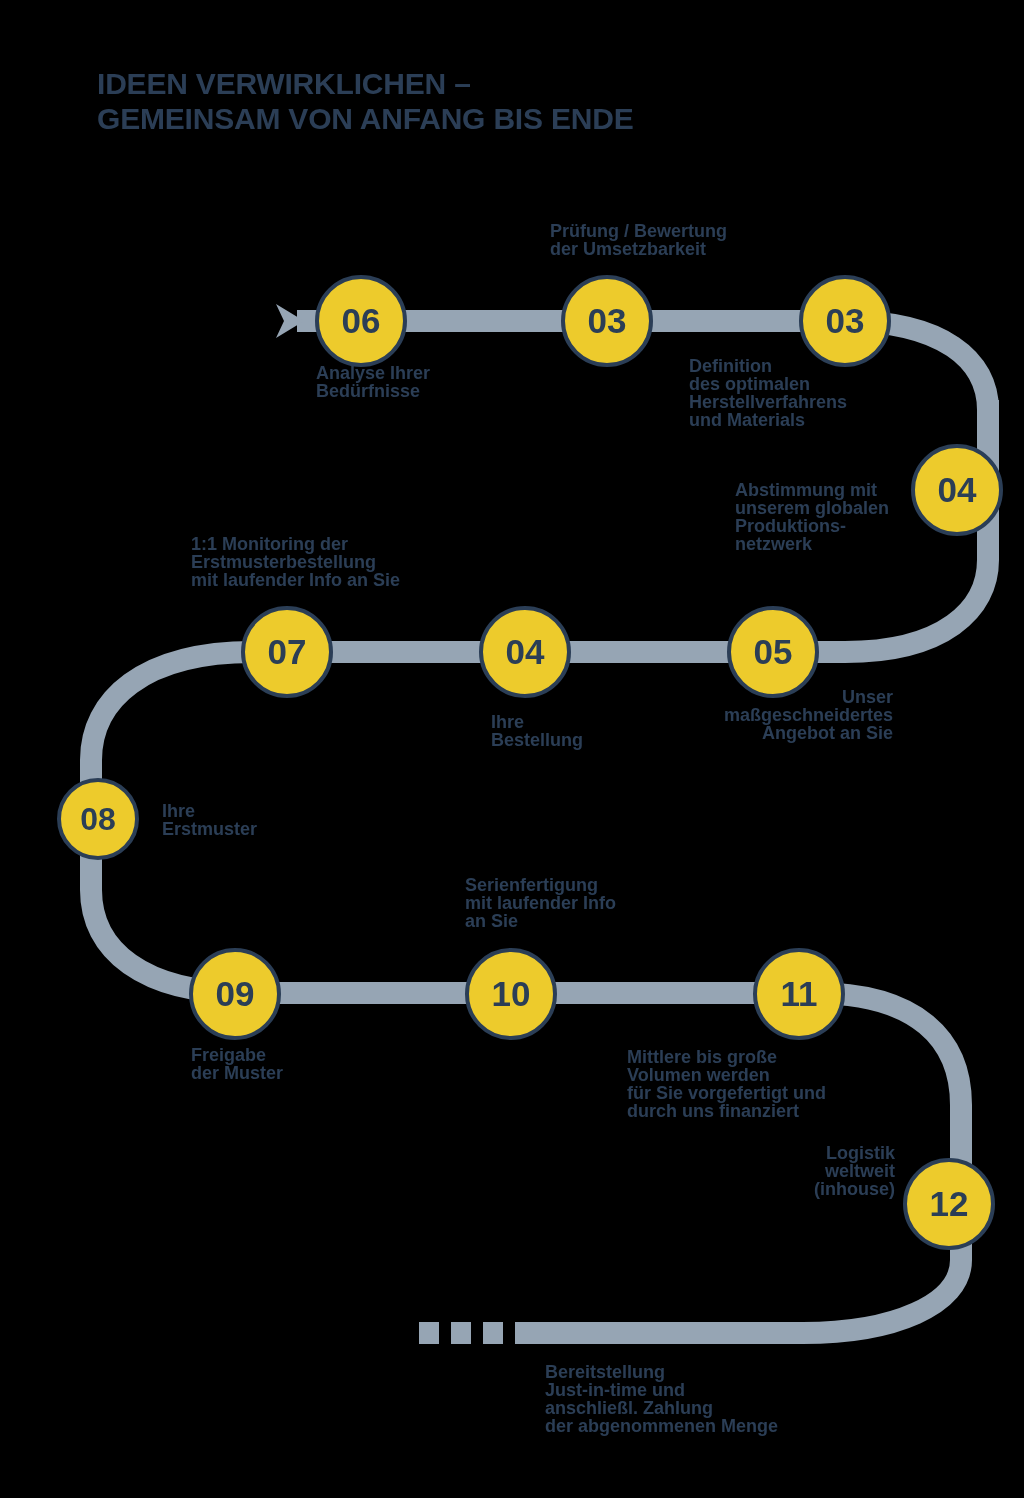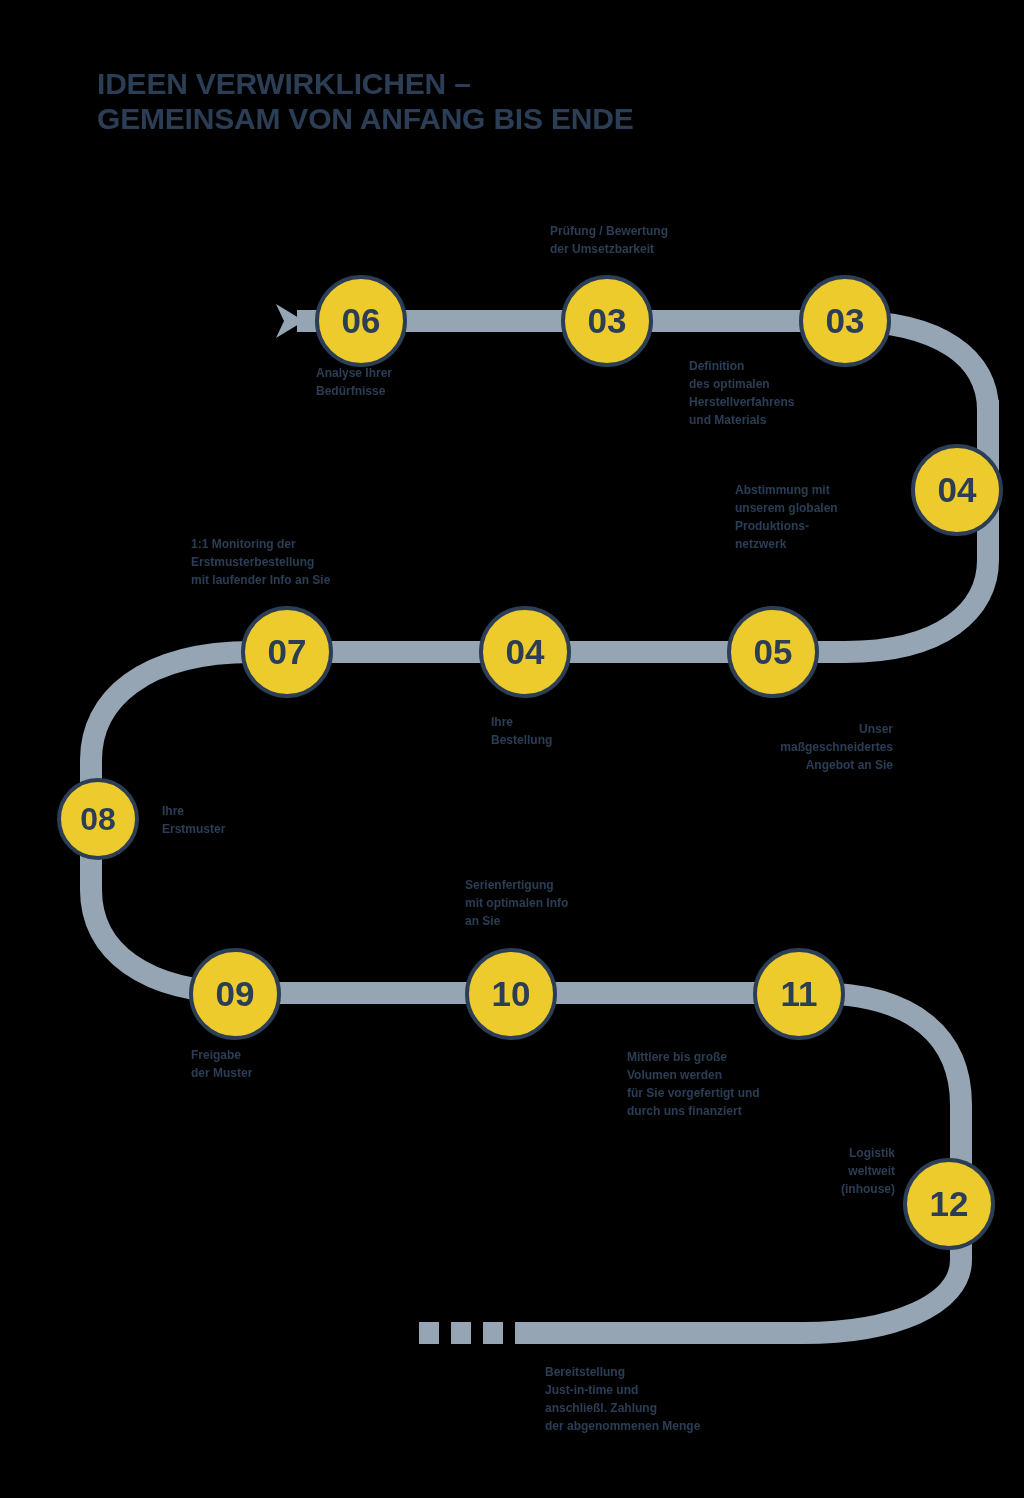--- a/index.html
+++ b/index.html
@@ -58,21 +58,21 @@
     font-weight: 700;
     font-size: 34px;
     letter-spacing: 0px;
   }
   .step-node.big { width: 92px; height: 92px; font-size: 35px; }
   .step-node.sm  { width: 82px; height: 82px; font-size: 32px; }
   
   .step-caption {
     position: absolute;
     color: #2b3e56;
-    font-size: 12px;
+    font-size: 18px;
     font-weight: 700;
     line-height: 18px;
     white-space: pre-line;
   }
   .step-caption.right-align { text-align: right; }
 </style>
 </head>
 <body>
 
 <div id="stage">
@@ -130,39 +130,39 @@
   <div class="step-caption" style="left:676px; top:357px; width:215px;">Definition
 des optimalen
 Herstellverfahrens
 und Materials</div>
 
   <div class="step-caption" style="left:722px; top:481px; width:175px;">Abstimmung mit
 unserem globalen
 Produktions-
 netzwerk</div>
 
-  <div class="step-caption right-align" style="left:650px; top:720px; width:230px;">Unser
+  <div class="step-caption right-align" style="left:650px; top:688px; width:230px;">Unser
 maßgeschneidertes
 Angebot an Sie</div>
 
   <div class="step-caption" style="left:478px; top:713px; width:180px;">Ihre
 Bestellung</div>
 
   <div class="step-caption" style="left:178px; top:535px; width:260px;">1:1 Monitoring der
 Erstmusterbestellung
 mit laufender Info an Sie</div>
 
   <div class="step-caption" style="left:149px; top:802px; width:160px;">Ihre
 Erstmuster</div>
 
   <div class="step-caption" style="left:178px; top:1046px; width:180px;">Freigabe
 der Muster</div>
 
   <div class="step-caption" style="left:452px; top:876px; width:200px;">Serienfertigung
-mit optimalen Info
+mit laufender Info
 an Sie</div>
 
   <div class="step-caption" style="left:614px; top:1048px; width:250px;">Mittlere bis große
 Volumen werden
 für Sie vorgefertigt und
 durch uns finanziert</div>
 
   <div class="step-caption right-align" style="left:734px; top:1144px; width:148px;">Logistik
 weltweit
 (inhouse)</div>

